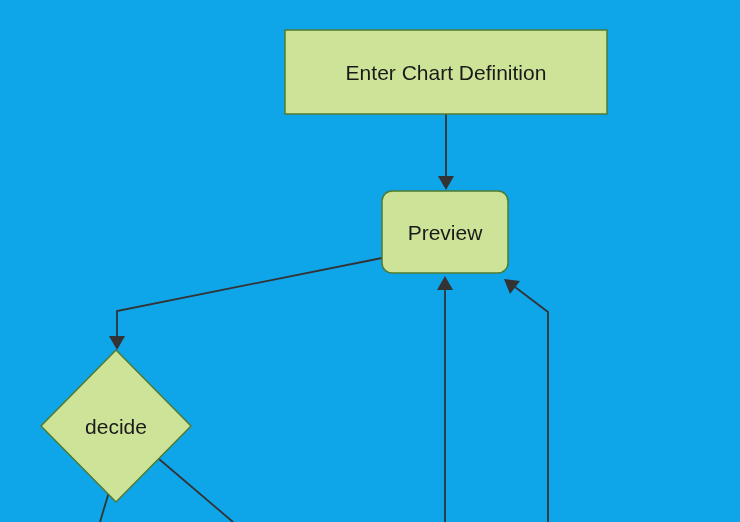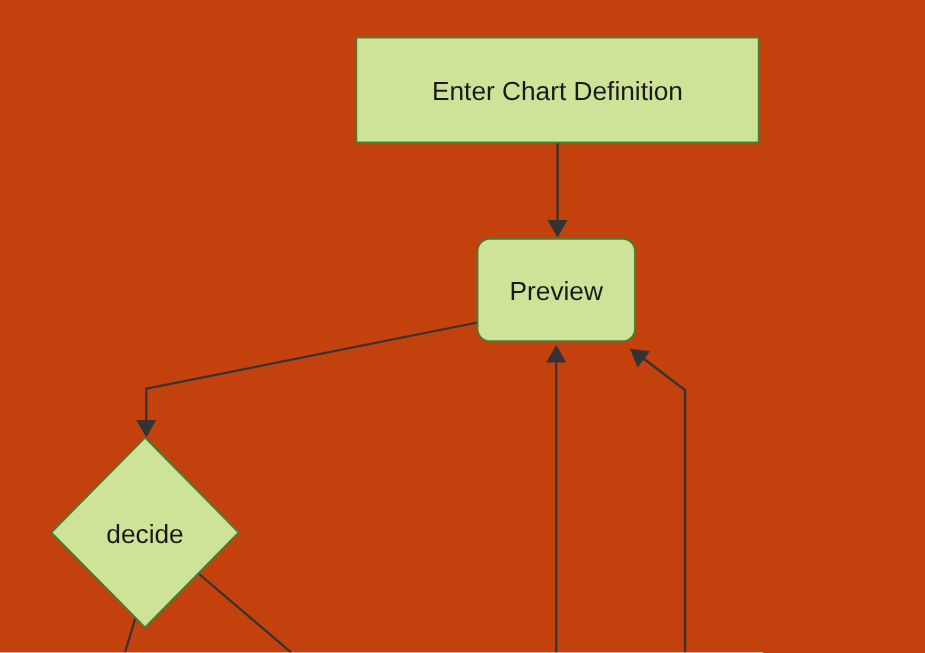--- a/index.html
+++ b/index.html
@@ -4,21 +4,21 @@
 <style>
   html, body {
     margin: 0;
     padding: 0;
     background: #ffffff;
   }
   .canvas {
     position: relative;
     width: 740px;
     height: 522px;
-    background: #c2410c;
+    background: #0ea5e9;
     overflow: hidden;
     font-family: "Liberation Sans", sans-serif;
   }
   svg { display: block; }
   .edge {
     fill: none;
     stroke: #333333;
     stroke-width: 1.8px;
   }
   .arrowhead {

